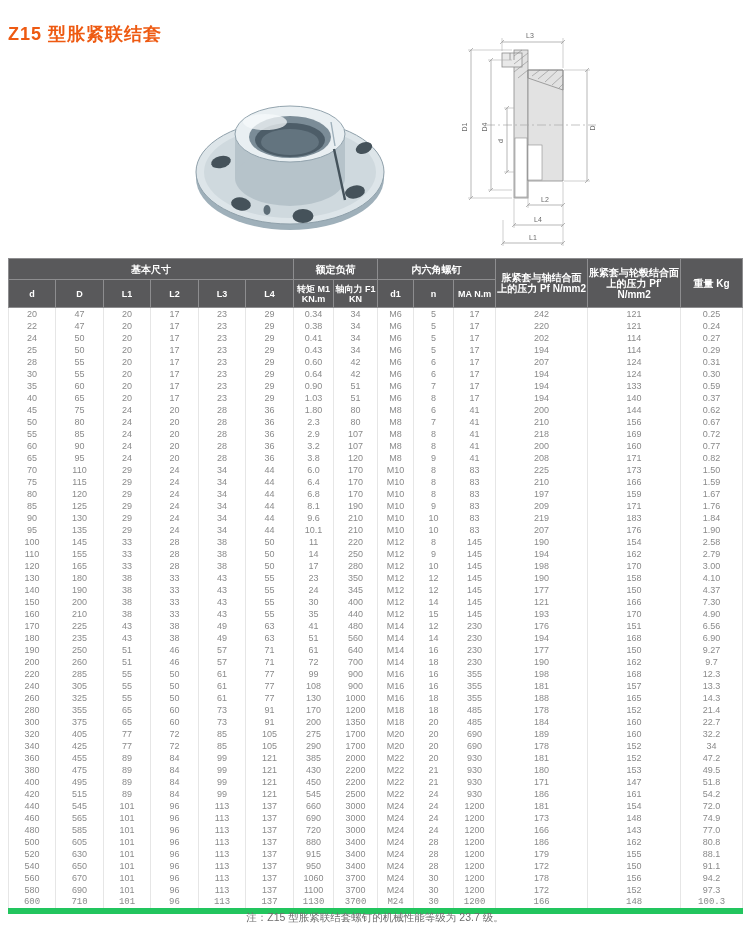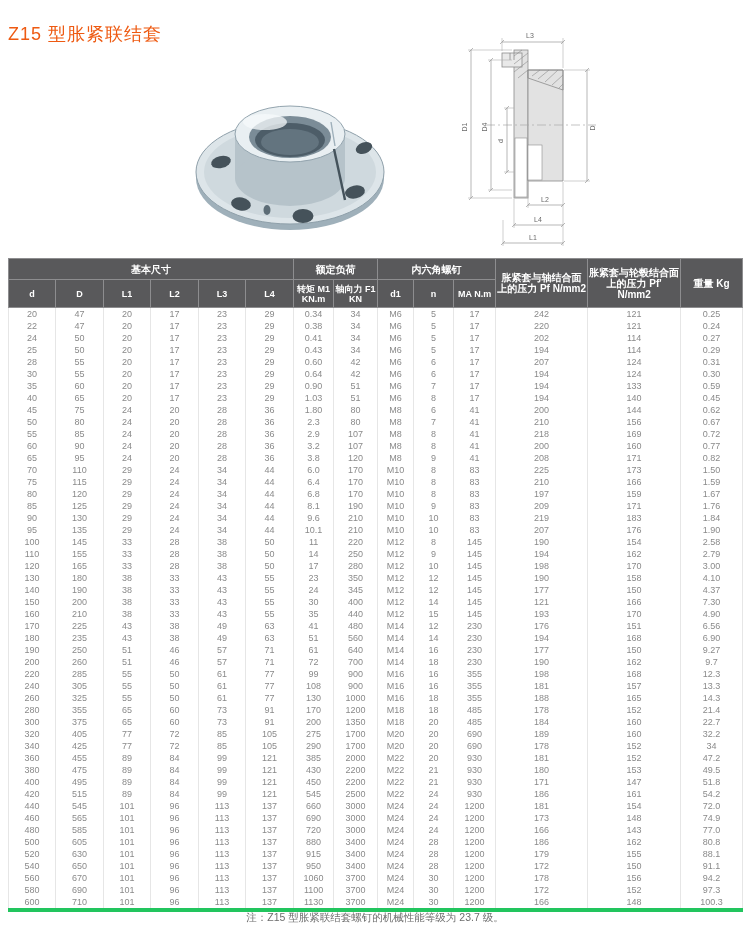--- a/index.html
+++ b/index.html
@@ -3,40 +3,40 @@
 <meta charset="utf-8">
 <style>
   html,body{margin:0;padding:0;}
   body{
     width:750px;height:942px;position:relative;background:#ffffff;
     font-family:"Liberation Sans","DejaVu Sans",sans-serif;
     overflow:hidden;
   }
   .page-title{
     position:absolute;left:8px;top:22px;
-    font-size:18px;font-weight:normal;color:#ee5a12;letter-spacing:1px;
+    font-size:18px;font-weight:bold;color:#ee5a12;letter-spacing:1px;
   }
   .photo-wrap{position:absolute;left:183px;top:82px;width:214px;height:156px;}
   .drawing-wrap{position:absolute;left:448px;top:20px;width:300px;height:234px;}
 
   .table-wrap{position:absolute;left:8px;top:258px;width:734px;}
   table.spec{border-collapse:collapse;width:734px;table-layout:fixed;padding-left:6px;}
   table.spec thead th{
     background:#59595b;color:#ffffff;font-weight:bold;
     border:1px solid #8d8d8f;padding:0 1px;text-align:center;vertical-align:middle;
   }
   table.spec thead tr.group-row th{font-size:10px;height:20px;line-height:11px;}
   table.spec thead tr.sub-row th{font-size:9px;height:27px;line-height:10px;}
   table.spec thead th.tall{font-size:9px;line-height:10.5px;}
   table.spec tbody td{
     color:#8a8a8a;font-size:9px;height:12px;line-height:12px;
     text-align:center;padding:0;white-space:nowrap;overflow:hidden;
     border-left:1px solid #e6e6e6;border-right:1px solid #e6e6e6;
   }
-  table.spec tbody tr:last-child td{border-bottom:4px solid #22c55e;}
+  table.spec tbody tr:last-child td{border-bottom:6px solid #22c55e;font-family:Liberation Mono, monospace;}
   .note{
     position:absolute;left:0;top:911px;width:750px;text-align:center;
     font-size:10.5px;color:#6e6e6e;
   }
   .dimtext{font-size:7px;fill:#6a6a6a;}
 </style>
 </head>
 <body>
 
 <div class="page-title">Z15 型胀紧联结套</div>
@@ -312,21 +312,21 @@
           <td>17</td>
           <td>23</td>
           <td>29</td>
           <td>1.03</td>
           <td>51</td>
           <td>M6</td>
           <td>8</td>
           <td>17</td>
           <td>194</td>
           <td>140</td>
-          <td>0.45</td>
+          <td>0.37</td>
         </tr>
         <tr>
           <td>45</td>
           <td>75</td>
           <td>24</td>
           <td>20</td>
           <td>28</td>
           <td>36</td>
           <td>1.80</td>
           <td>80</td>

